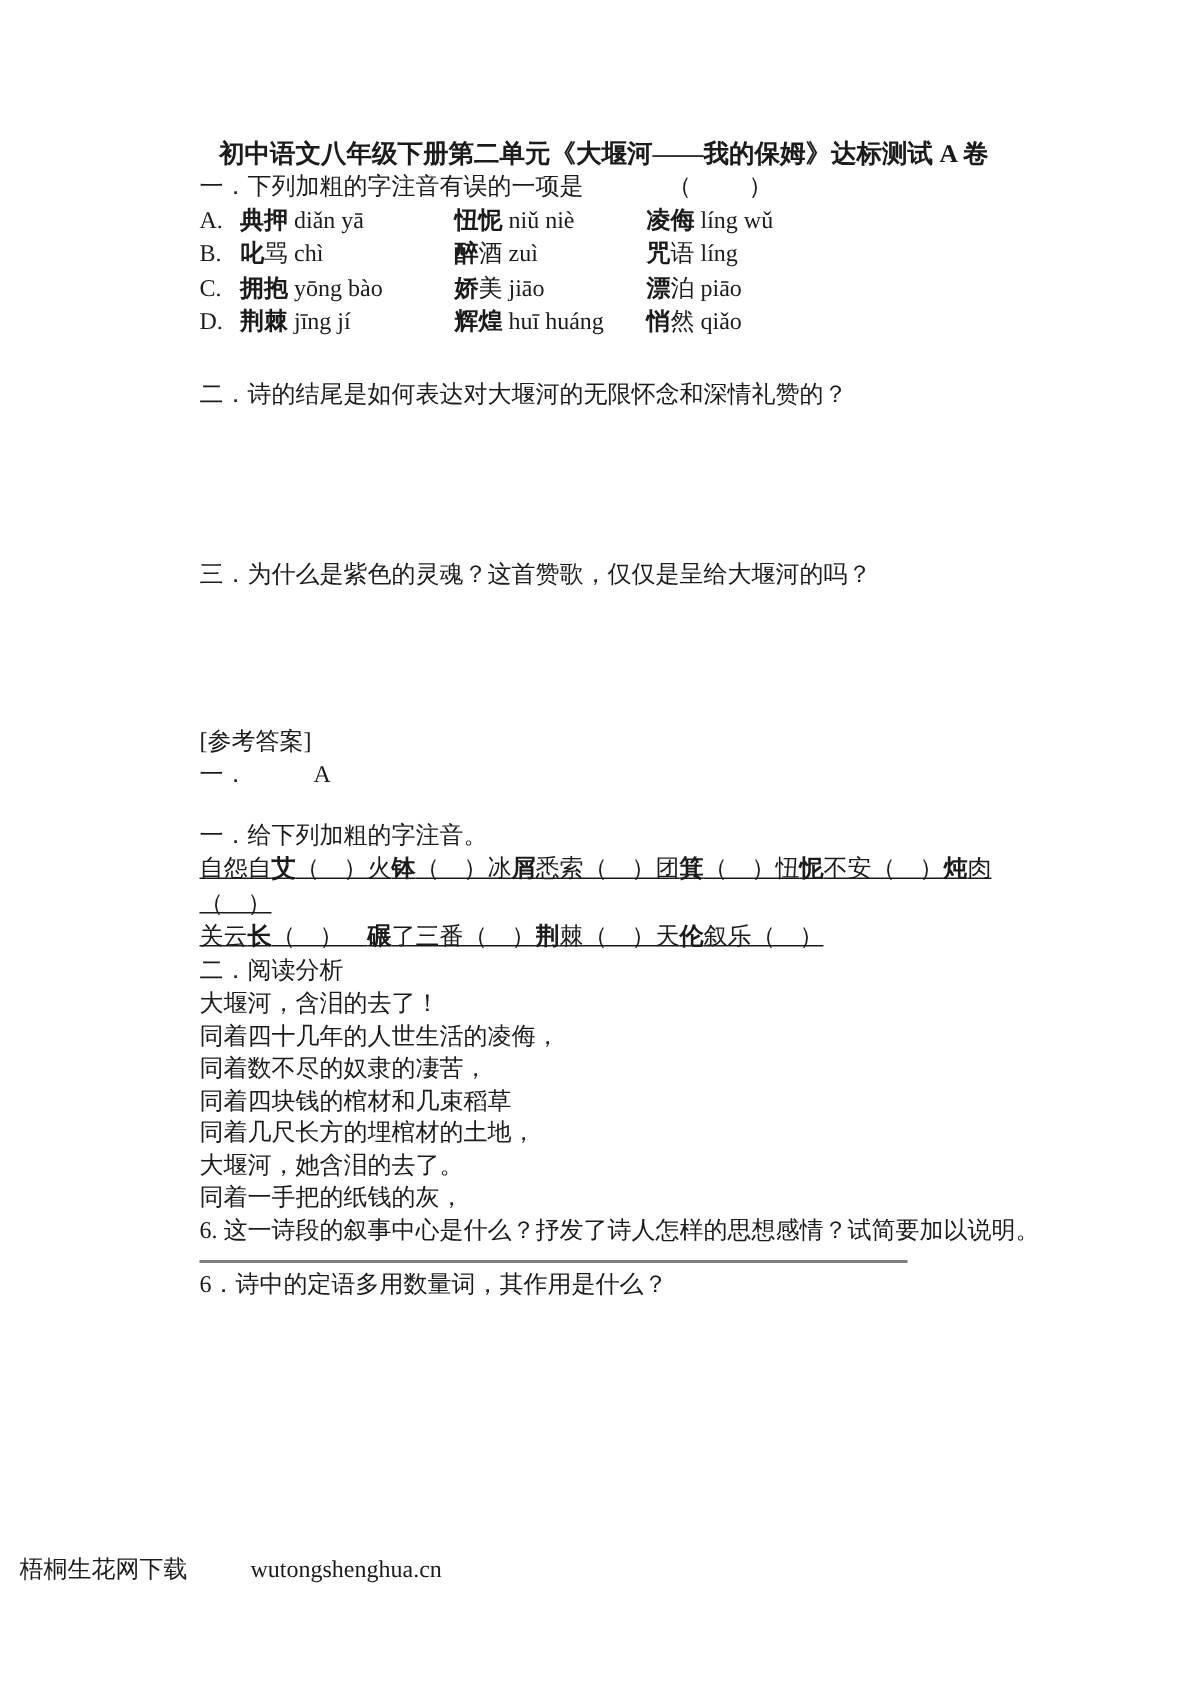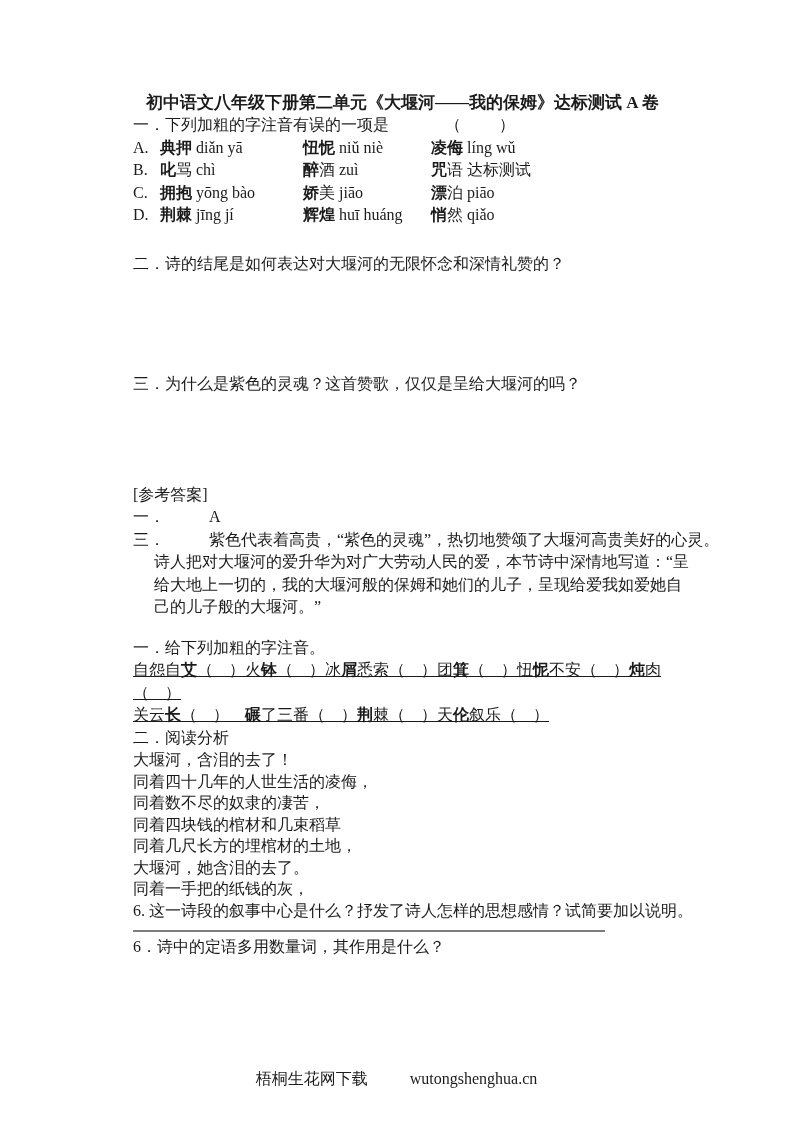--- a/index.html
+++ b/index.html
@@ -46,59 +46,52 @@
   .poem-line{line-height:21.5px;}
   .answer-rule{
     width:472px;
     border:none;
     border-top:2px solid #7d7d7d;
     margin:8px 0 4px 0;
     height:0;
   }
   .footer{
     position:absolute;
-    top:1068px;left:0;width:100%;
-    text-align:center;
+    top:1036px;left:0;width:100%;
   }
   .footer .url{margin-left:42px;}
 </style>
 </head>
 <body>
 
 <div class="page">
   <div class="content">
 
     <h1 class="title">初中语文八年级下册第二单元《大堰河——我的保姆》达标测试 A 卷</h1>
 
     <div class="line">
       <span>一．下列加粗的字注音有误的一项是</span><span class="bracket-gap">（　　）</span>
     </div>
 
     <div id="options">
         <div class="opt-row"><span class="opt-label">A.</span><span class="opt-item c1"><b>典押</b><span class="py">diǎn yā</span></span><span class="opt-item c2"><b>忸怩</b><span class="py">niǔ niè</span></span><span class="opt-item"><b>凌侮</b><span class="py">líng wǔ</span></span></div>
-        <div class="opt-row"><span class="opt-label">B.</span><span class="opt-item c1"><b>叱</b><span>骂</span><span class="py">chì</span></span><span class="opt-item c2"><b>醉</b><span>酒</span><span class="py">zuì</span></span><span class="opt-item"><b>咒</b><span>语</span><span class="py">达标测试</span></span></div>
+        <div class="opt-row"><span class="opt-label">B.</span><span class="opt-item c1"><b>叱</b><span>骂</span><span class="py">chì</span></span><span class="opt-item c2"><b>醉</b><span>酒</span><span class="py">zuì</span></span><span class="opt-item"><b>咒</b><span>语</span><span class="py">líng</span></span></div>
         <div class="opt-row"><span class="opt-label">C.</span><span class="opt-item c1"><b>拥抱</b><span class="py">yōng bào</span></span><span class="opt-item c2"><b>娇</b><span>美</span><span class="py">jiāo</span></span><span class="opt-item"><b>漂</b><span>泊</span><span class="py">piāo</span></span></div>
         <div class="opt-row"><span class="opt-label">D.</span><span class="opt-item c1"><b>荆棘</b><span class="py">jīng jí</span></span><span class="opt-item c2"><b>辉煌</b><span class="py">huī huáng</span></span><span class="opt-item"><b>悄</b><span>然</span><span class="py">qiǎo</span></span></div>
       </div>
 
     <div class="line q2-line">二．诗的结尾是如何表达对大堰河的无限怀念和深情礼赞的？</div>
 
     <div class="line q3-line">三．为什么是紫色的灵魂？这首赞歌，仅仅是呈给大堰河的吗？</div>
 
     <div class="line answers-header">[参考答案]</div>
 
     <div id="answers">
         <div class="ans-item">
           <div class="line ans-first"><span class="ans-label">一．</span><span>A</span></div>
-        </div>
-        <div class="ans-item">
-          <div class="line ans-first"><span class="ans-label">三．</span><span>紫色代表着高贵，“紫色的灵魂”，热切地赞颂了大堰河高贵美好的心灵。</span></div>
-          <div class="line ans-cont">诗人把对大堰河的爱升华为对广大劳动人民的爱，本节诗中深情地写道：“呈</div>
-          <div class="line ans-cont">给大地上一切的，我的大堰河般的保姆和她们的儿子，呈现给爱我如爱她自</div>
-          <div class="line ans-cont">己的儿子般的大堰河。”</div>
         </div>
       </div>
 
 
     <div class="line b-q1">一．给下列加粗的字注音。</div>
 
     <div id="pinyin">
         <div class="py-row"><span>自怨自</span><span class="bold">艾</span><span>（　）火</span><span class="bold">钵</span><span>（　）冰</span><span class="bold">屑</span><span>悉索（　）团</span><span class="bold">箕</span><span>（　）忸</span><span class="bold">怩</span><span>不安（　）</span><span class="bold">炖</span><span>肉</span></div>
         <div class="py-row"><span>（　）</span></div>
         <div class="py-row"><span>关云</span><span class="bold">长</span><span>（　）　</span><span class="bold">碾</span><span>了三番（　）</span><span class="bold">荆</span><span>棘（　）天</span><span class="bold">伦</span><span>叙乐（　）</span></div>

